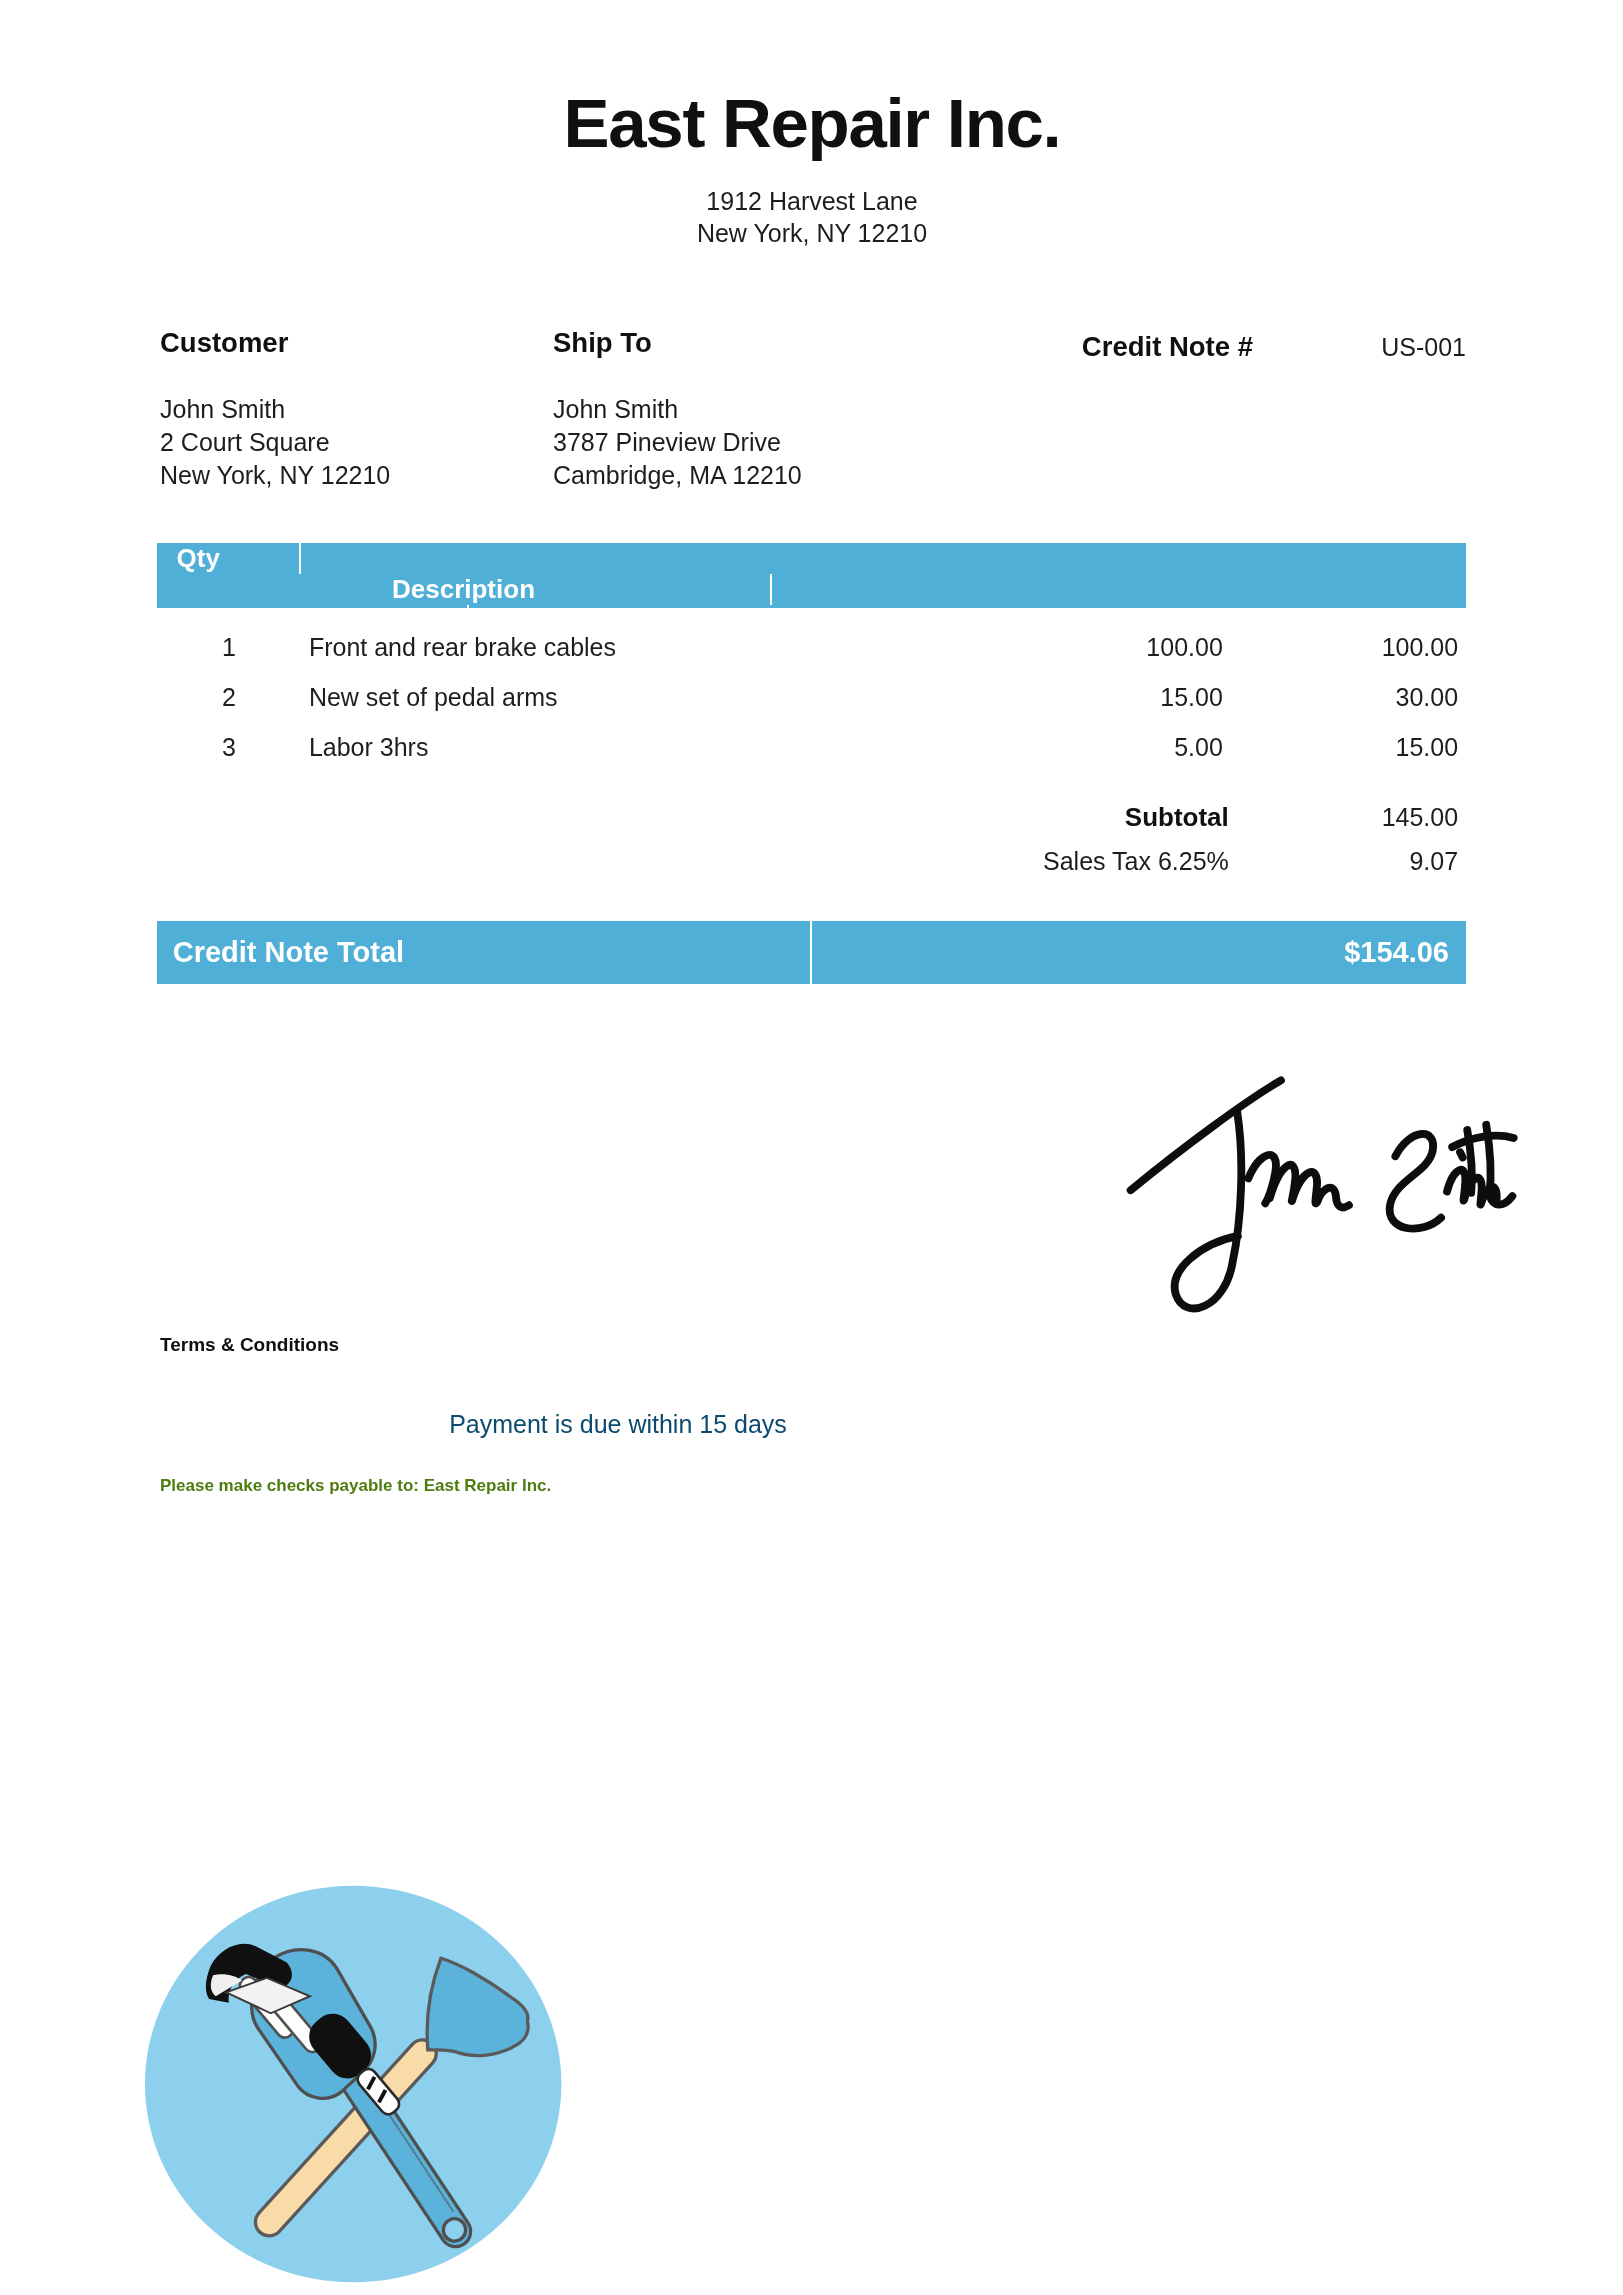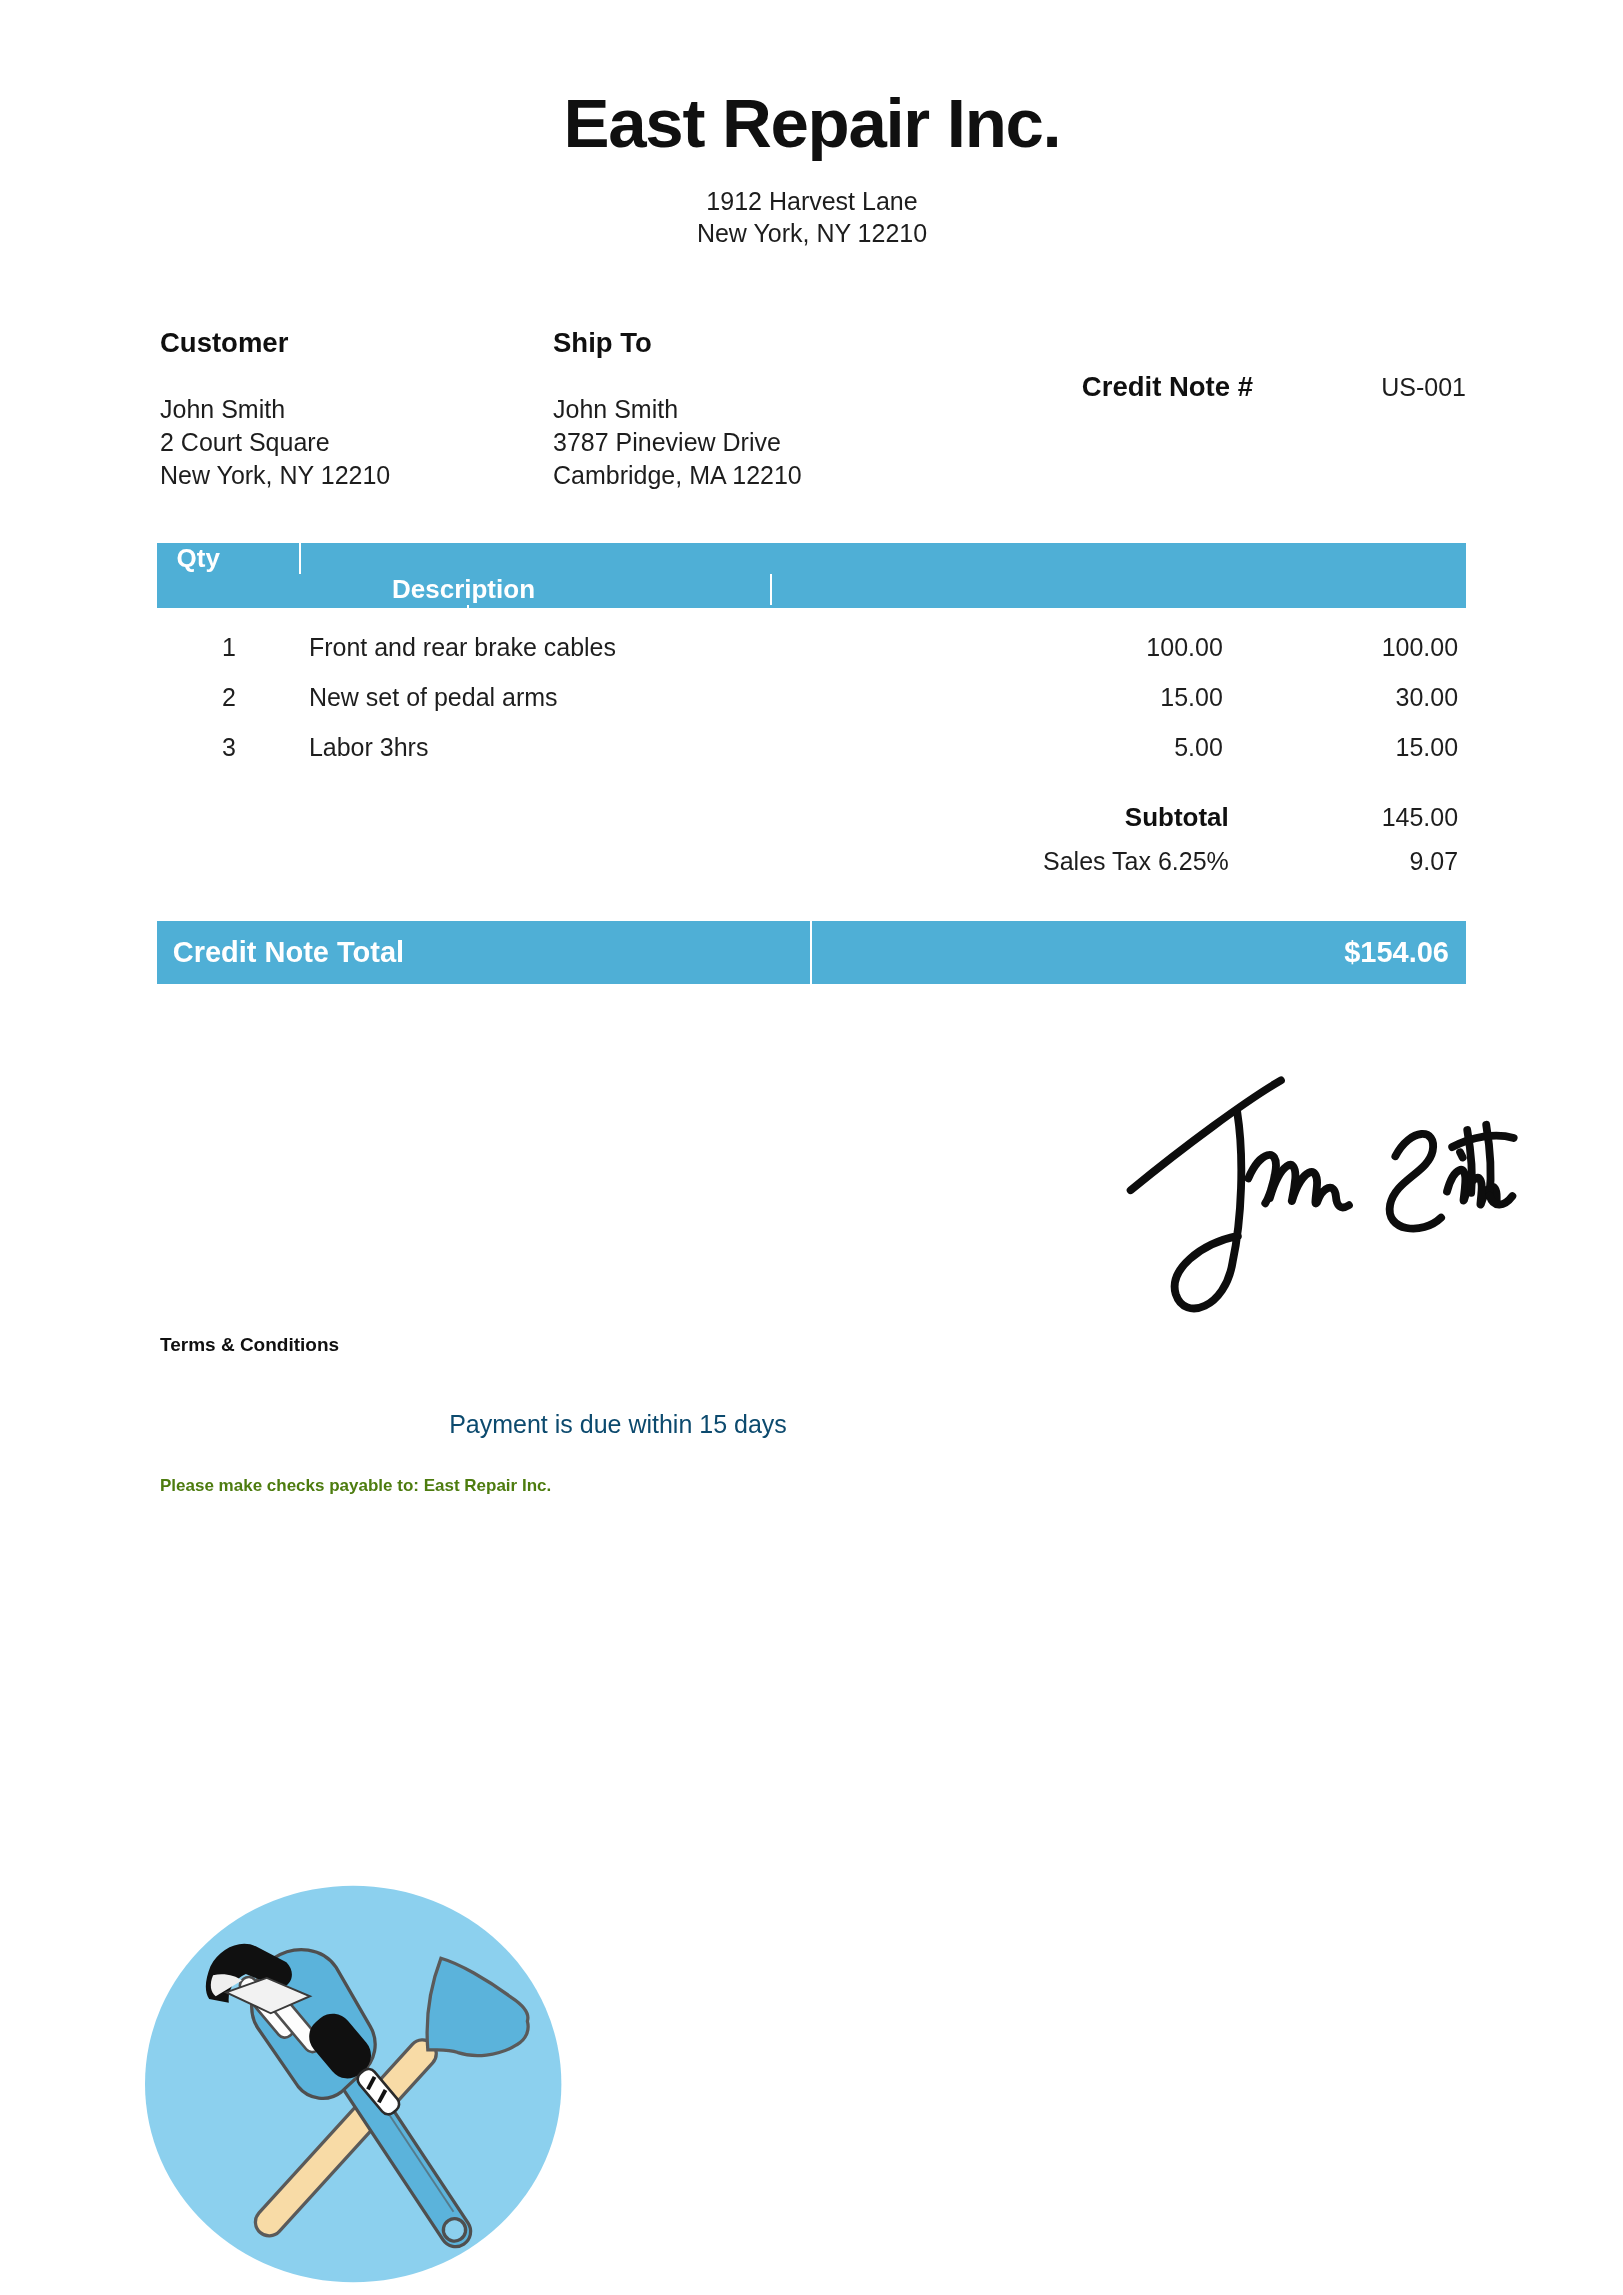--- a/index.html
+++ b/index.html
@@ -17,21 +17,21 @@
   .company-address {
     position:absolute; top:185px; left:0; width:100%;
     text-align:center; font-size:25px; line-height:1.28; color:#1d1d1d;
   }
   
   .party { position:absolute; top:327px; }
   .party-customer { left:160px; width:367px; }
   .party-shipto  { left:553px; width:406px; }
   .party h2 { font-size:27.5px; font-weight:700; color:#101010; margin-bottom:34px; }
   .party p  { font-size:25px; line-height:1.32; color:#1d1d1d; }
-  .meta { position:absolute; top:331px; right:158px; width:432px;margin-top:40px; }
+  .meta { position:absolute; top:331px; right:158px; width:432px; }
   .meta-row { display:flex; align-items:baseline; height:43px; }
   .meta-label { flex:1; text-align:right; font-size:27.5px; font-weight:700; color:#101010; }
   .meta-value { width:213px; text-align:right; font-size:25px; color:#1d1d1d; }
   
   .items-table { position:absolute; left:157px; top:543px; width:1309px; }
   .thead { display:flex; height:65px; background:var(--accent); color:#fff;flex-direction:column; }
   .th { display:flex; align-items:center; height:100%; font-size:26px; font-weight:700; }
   .th-qty    { width:144px; padding-left:19.6px; border-right:2px solid #fff; }
   .th-desc   { width:615px; justify-content:center; border-right:2px solid #fff; }
   .th-unit   { width:312px; justify-content:flex-end; padding-right:7.9px; border-right:2px solid #fff; }

